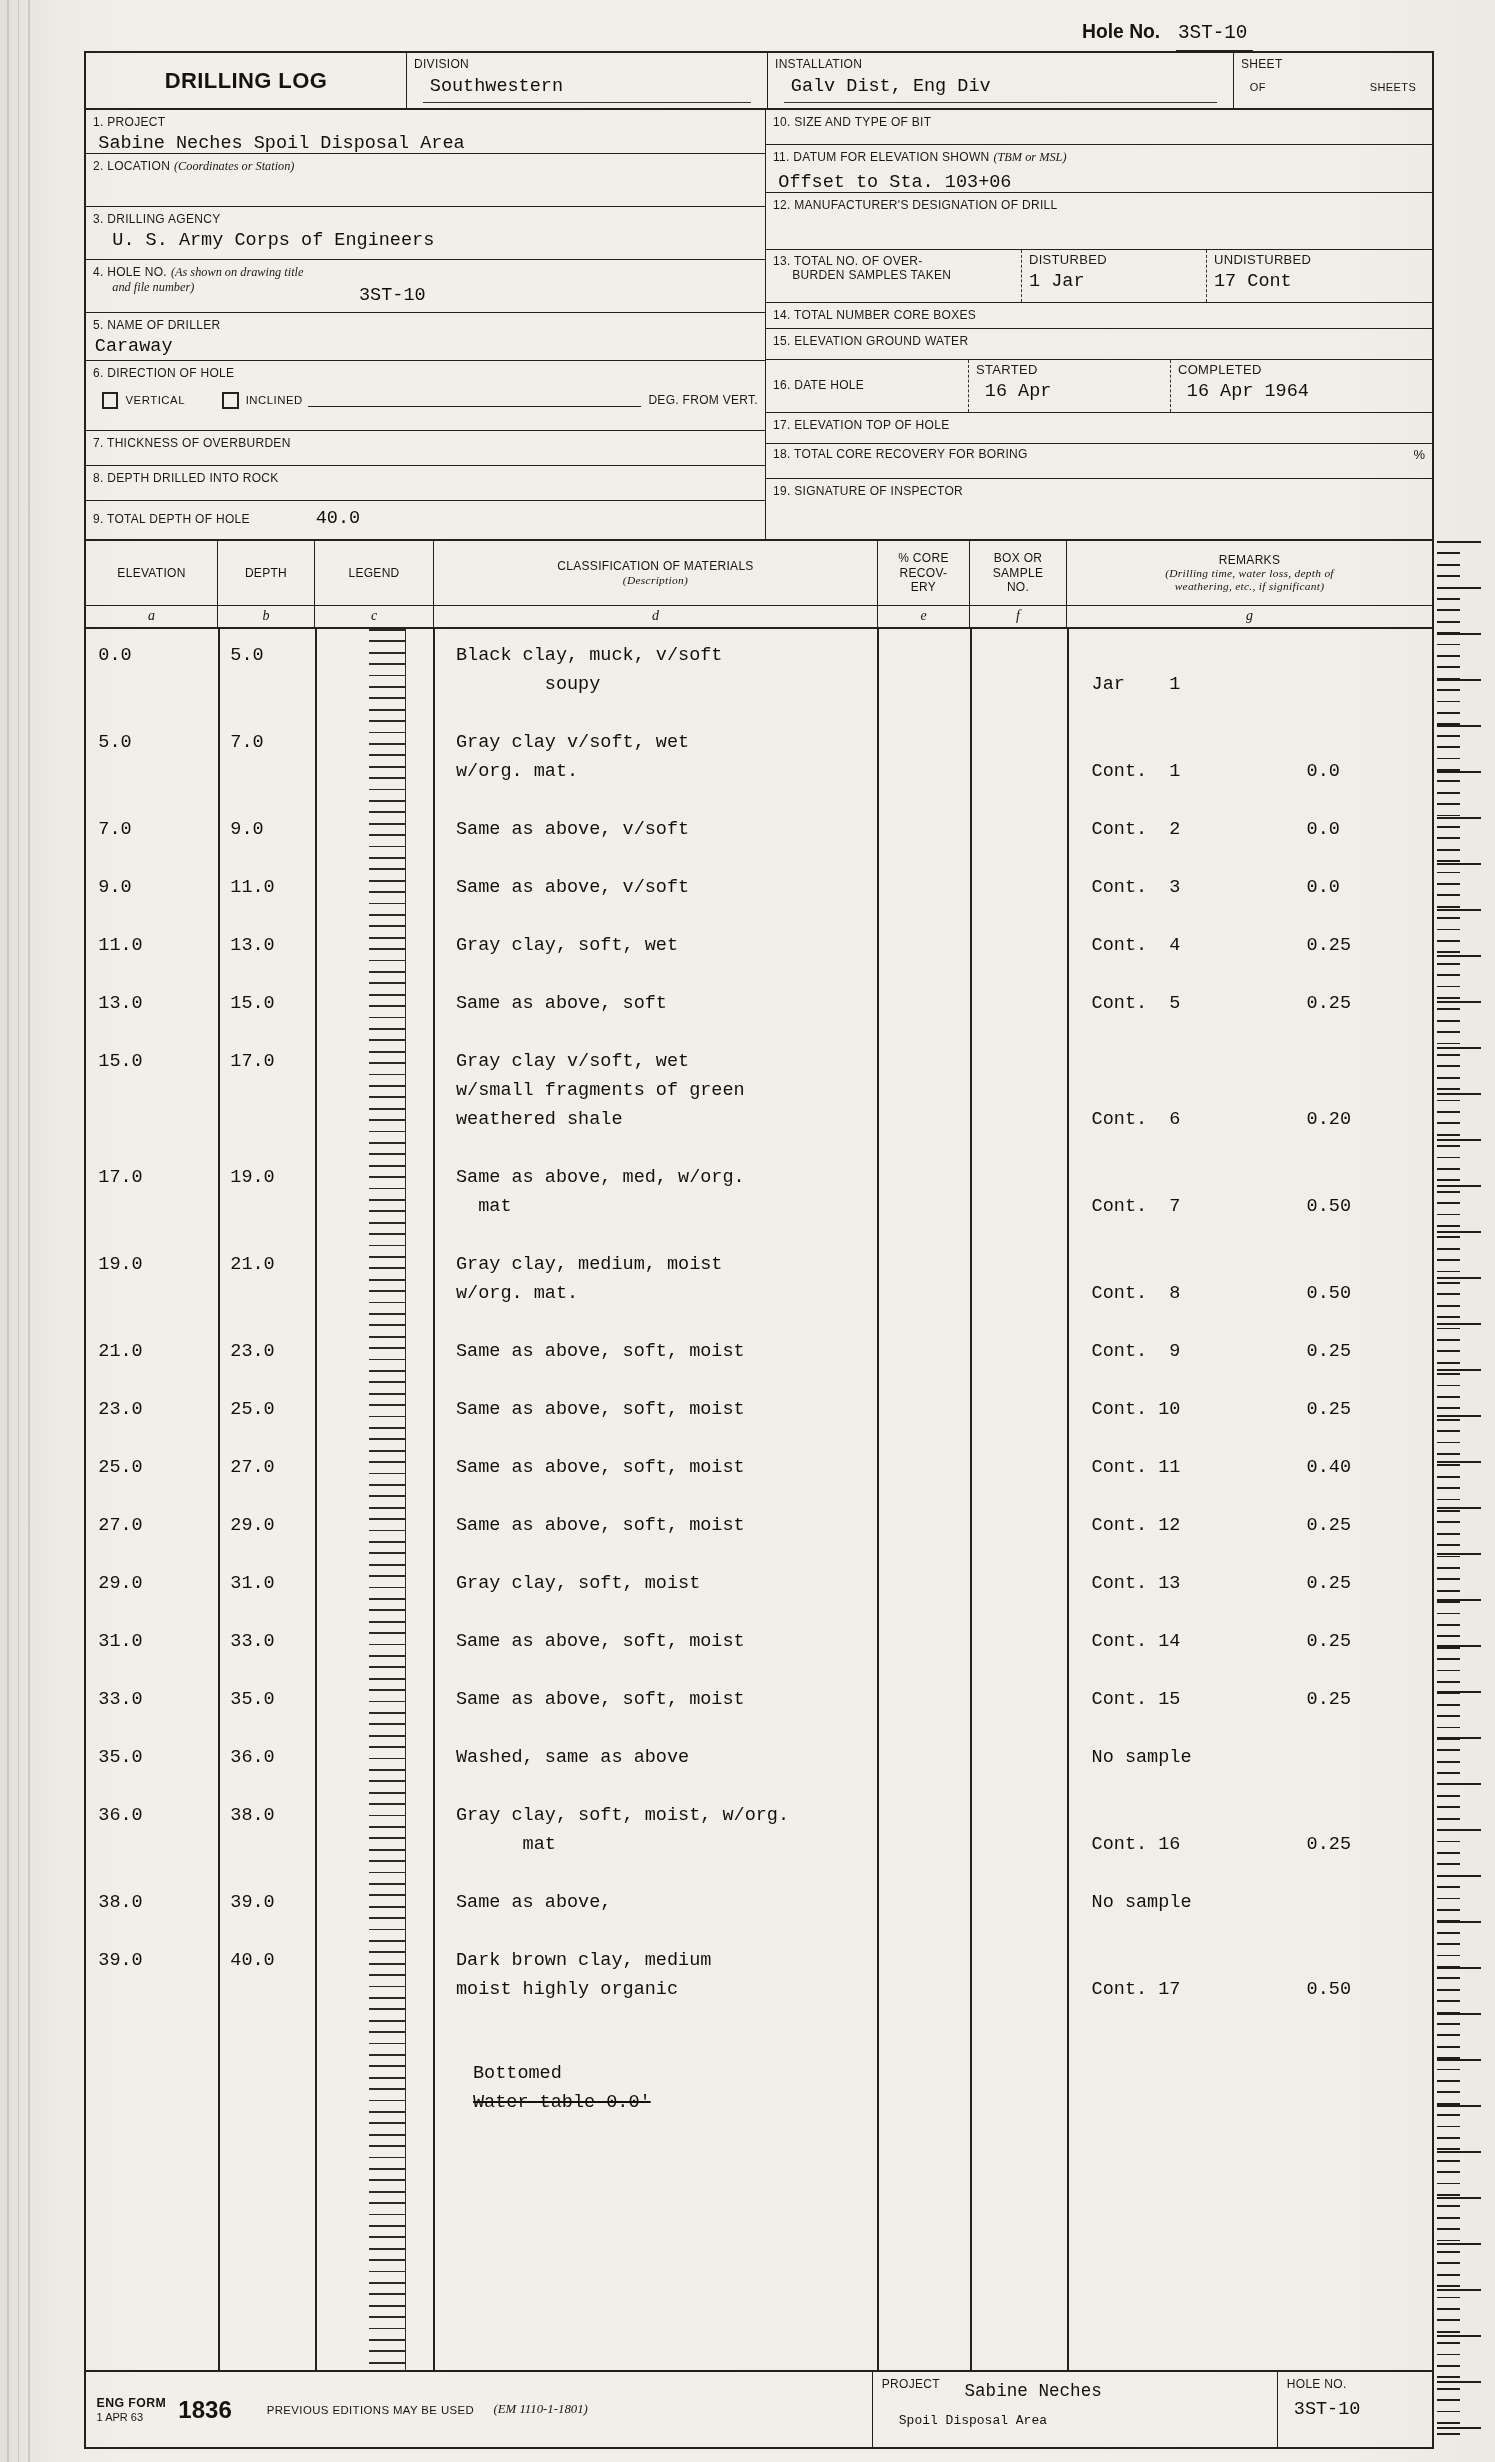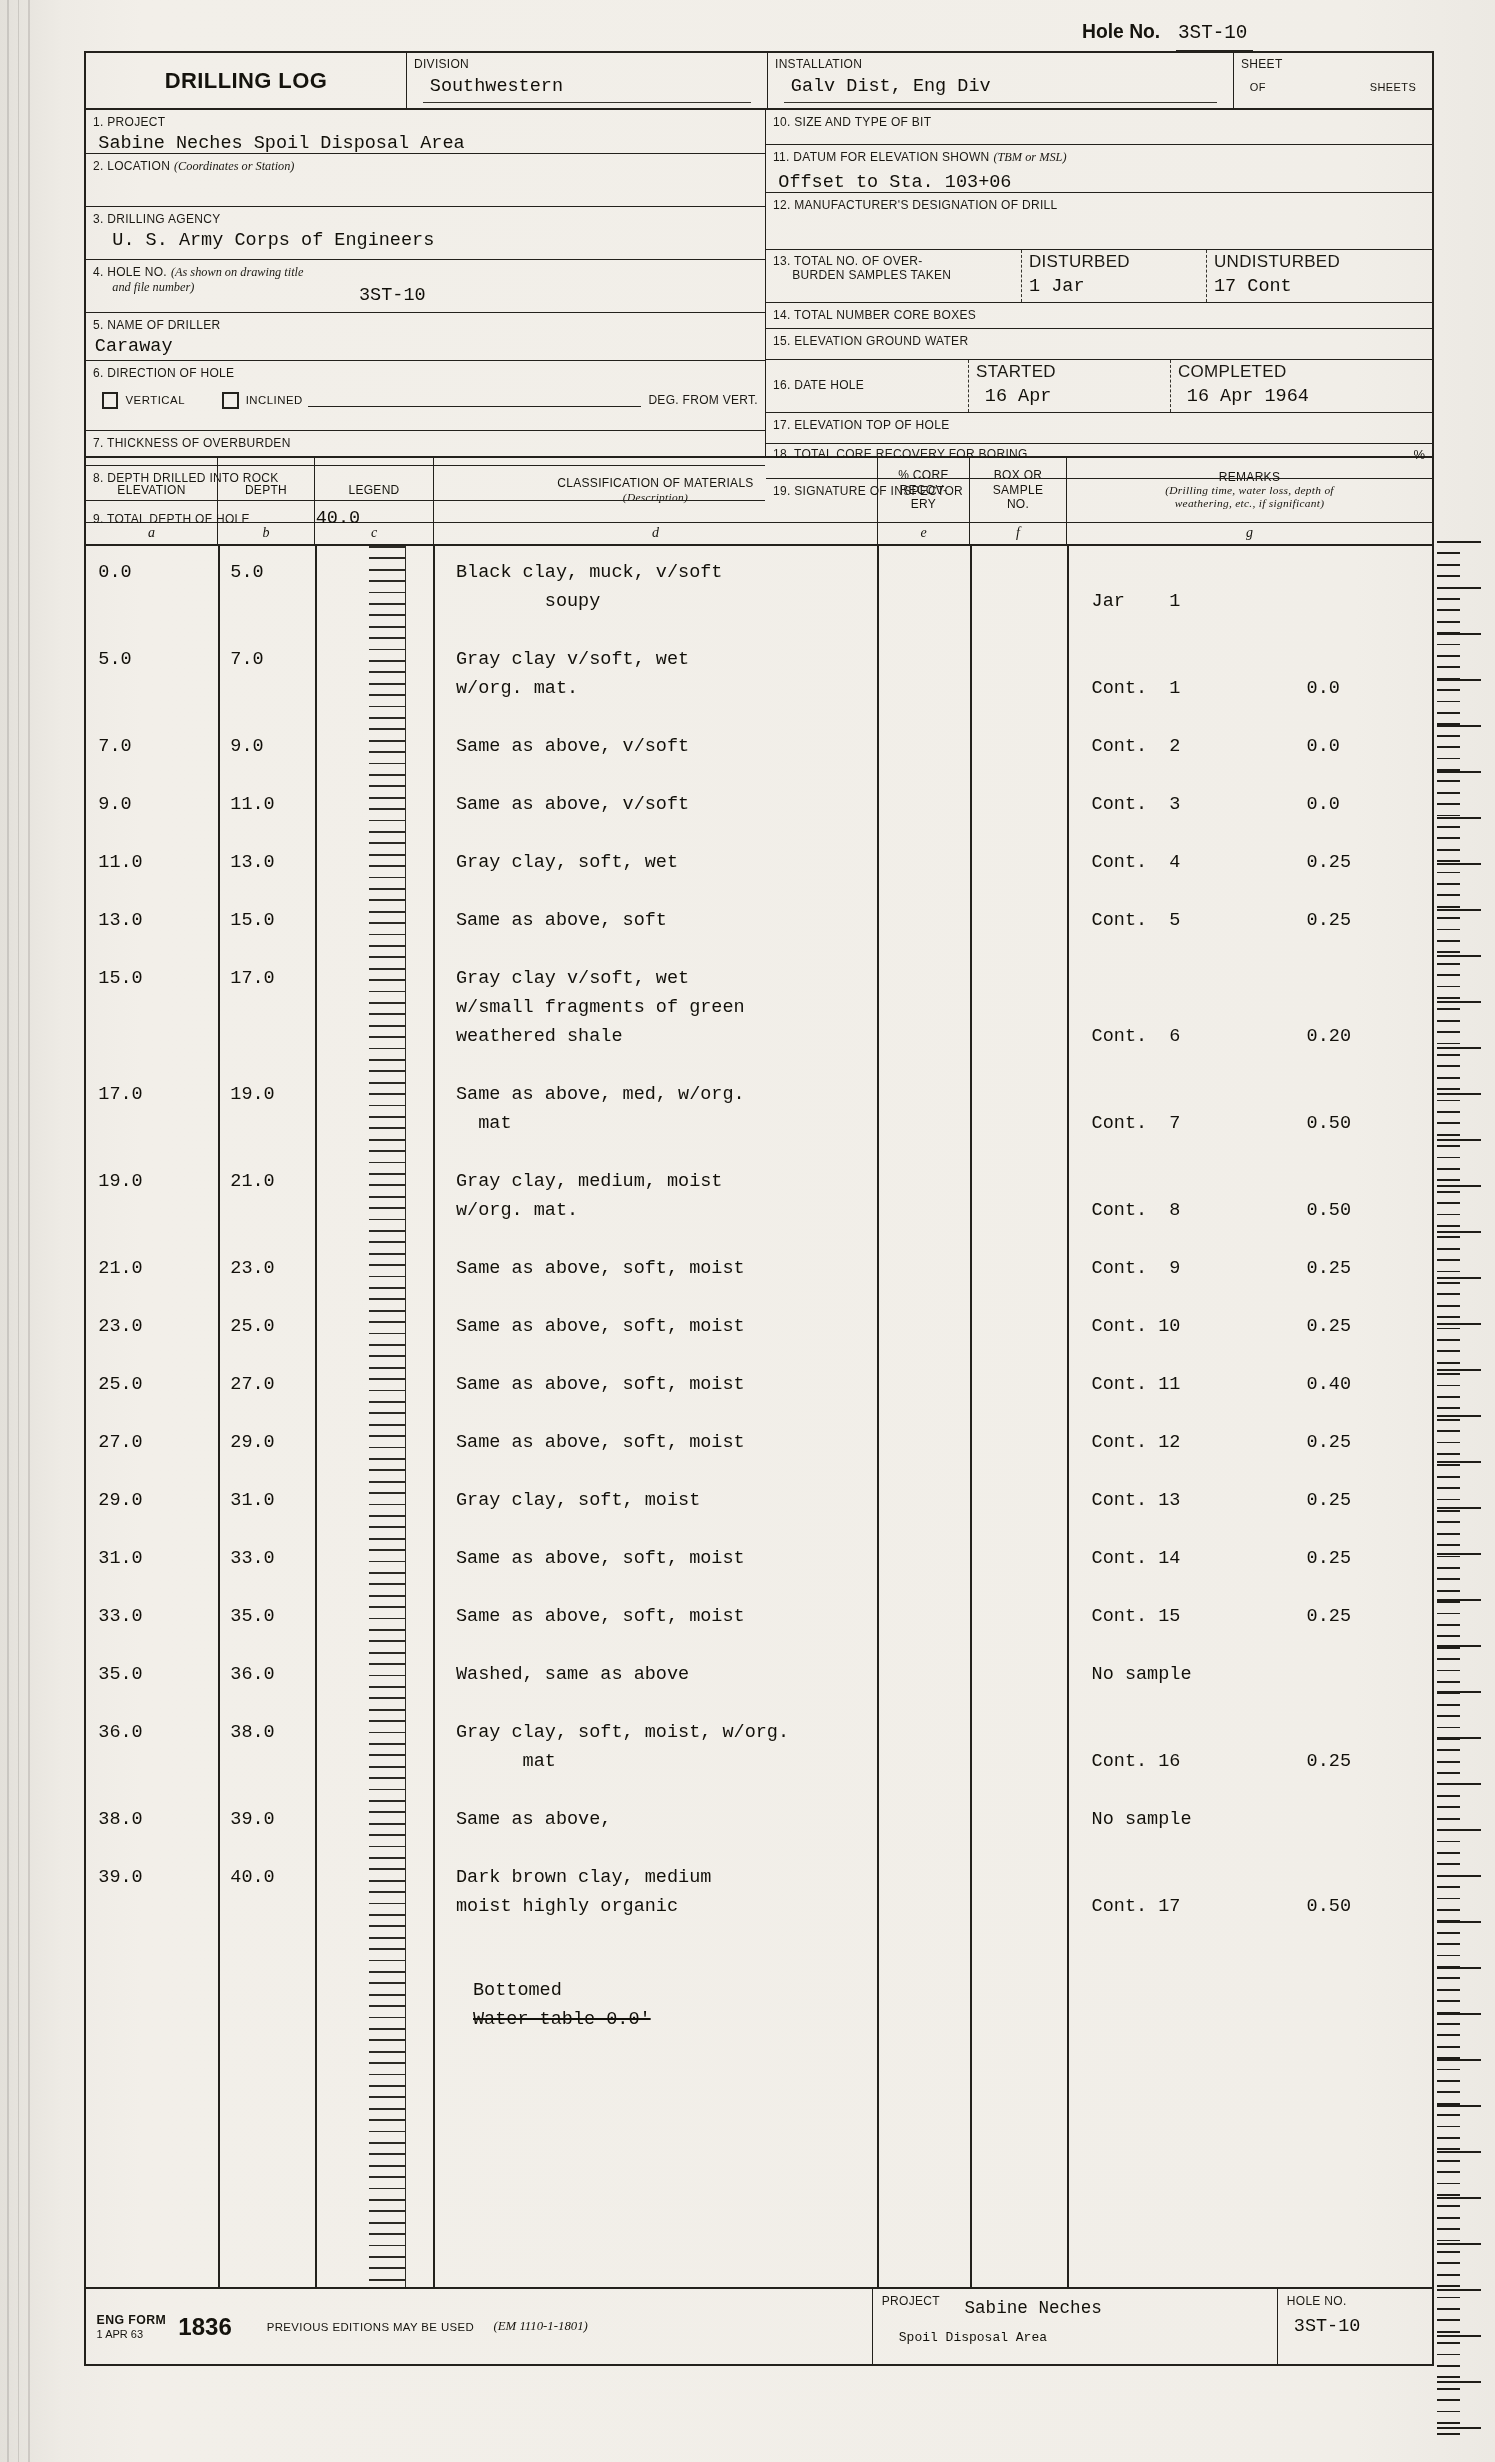--- a/index.html
+++ b/index.html
@@ -27,31 +27,31 @@
   .tcell { border-right:1.8px solid #23211c; position:relative; }
   .title-cell { width:321px; display:flex; align-items:center; justify-content:center; }
   .form-title { font-weight:bold; font-size:22px; letter-spacing:0.4px; }
   .division-cell { width:361px; padding:3.5px 7px; }
   .installation-cell { width:466px; padding:3.5px 7px; }
   .sheet-cell { flex:1; border-right:none; padding:3.5px 7px; }
   .cell-value { margin:1.8px 8.8px 0 8.8px; border-bottom:1.8px solid #35332c; padding:0 0 0.9px 7px; }
   .of-row { display:flex; justify-content:space-between; margin-top:10.6px; padding:0 8.8px; font-size:11px; letter-spacing:0.4px; }
 
   
-  .fields { display:flex; height:348px; border-bottom:2.2px solid #23211c; }
+  .fields { display:flex; height:431px; border-bottom:2.2px solid #23211c; }
   .col-left { width:679px; }
   .col-right { flex:1; border-left:1.8px solid #23211c; }
   .frow { border-bottom:1.8px solid #23211c; padding:2.6px 7px; position:relative; overflow:hidden; }
   .frow.last { border-bottom:none; }
   .checkbox-row { display:flex; align-items:center; margin-top:12.3px; padding-left:8.8px; }
   .cb { width:16.7px; height:16.7px; border:2.2px solid #23211c; background:transparent; flex:none; }
   .cb-label { font-size:11.4px; letter-spacing:0.5px; margin-left:7px; }
   .fill-line { flex:1; border-bottom:1.8px solid #23211c; height:14px; margin:0 7px 0 5.3px; }
   .subcell { border-left:1.8px dashed #35332c; padding:1.8px 7px; }
-  .subcell .lbl { font-size:17px; }
+  .subcell .lbl { font-size:13px; }
   .flex-row { display:flex; height:100%; }
   .pct { font-size:13px; }
 
   
   .log-header { display:grid; grid-template-columns:132px 97px 119px 444px 92px 97px 365px; height:88px; border-bottom:2.2px solid #23211c; }
   .hcell { border-right:1.8px solid #23211c; display:flex; flex-direction:column; text-align:center; }
   .hcell:last-child { border-right:none; }
   .hcell .hlabel { flex:1; display:flex; flex-direction:column; justify-content:center; font-size:12px; line-height:1.2; letter-spacing:0.3px; padding:1.8px; }
   .hcell .hlabel.small { font-size:12px; }
   .hcell .hsub { font-family:"Liberation Serif",serif; font-style:italic; font-size:11.4px; line-height:1.15; }

